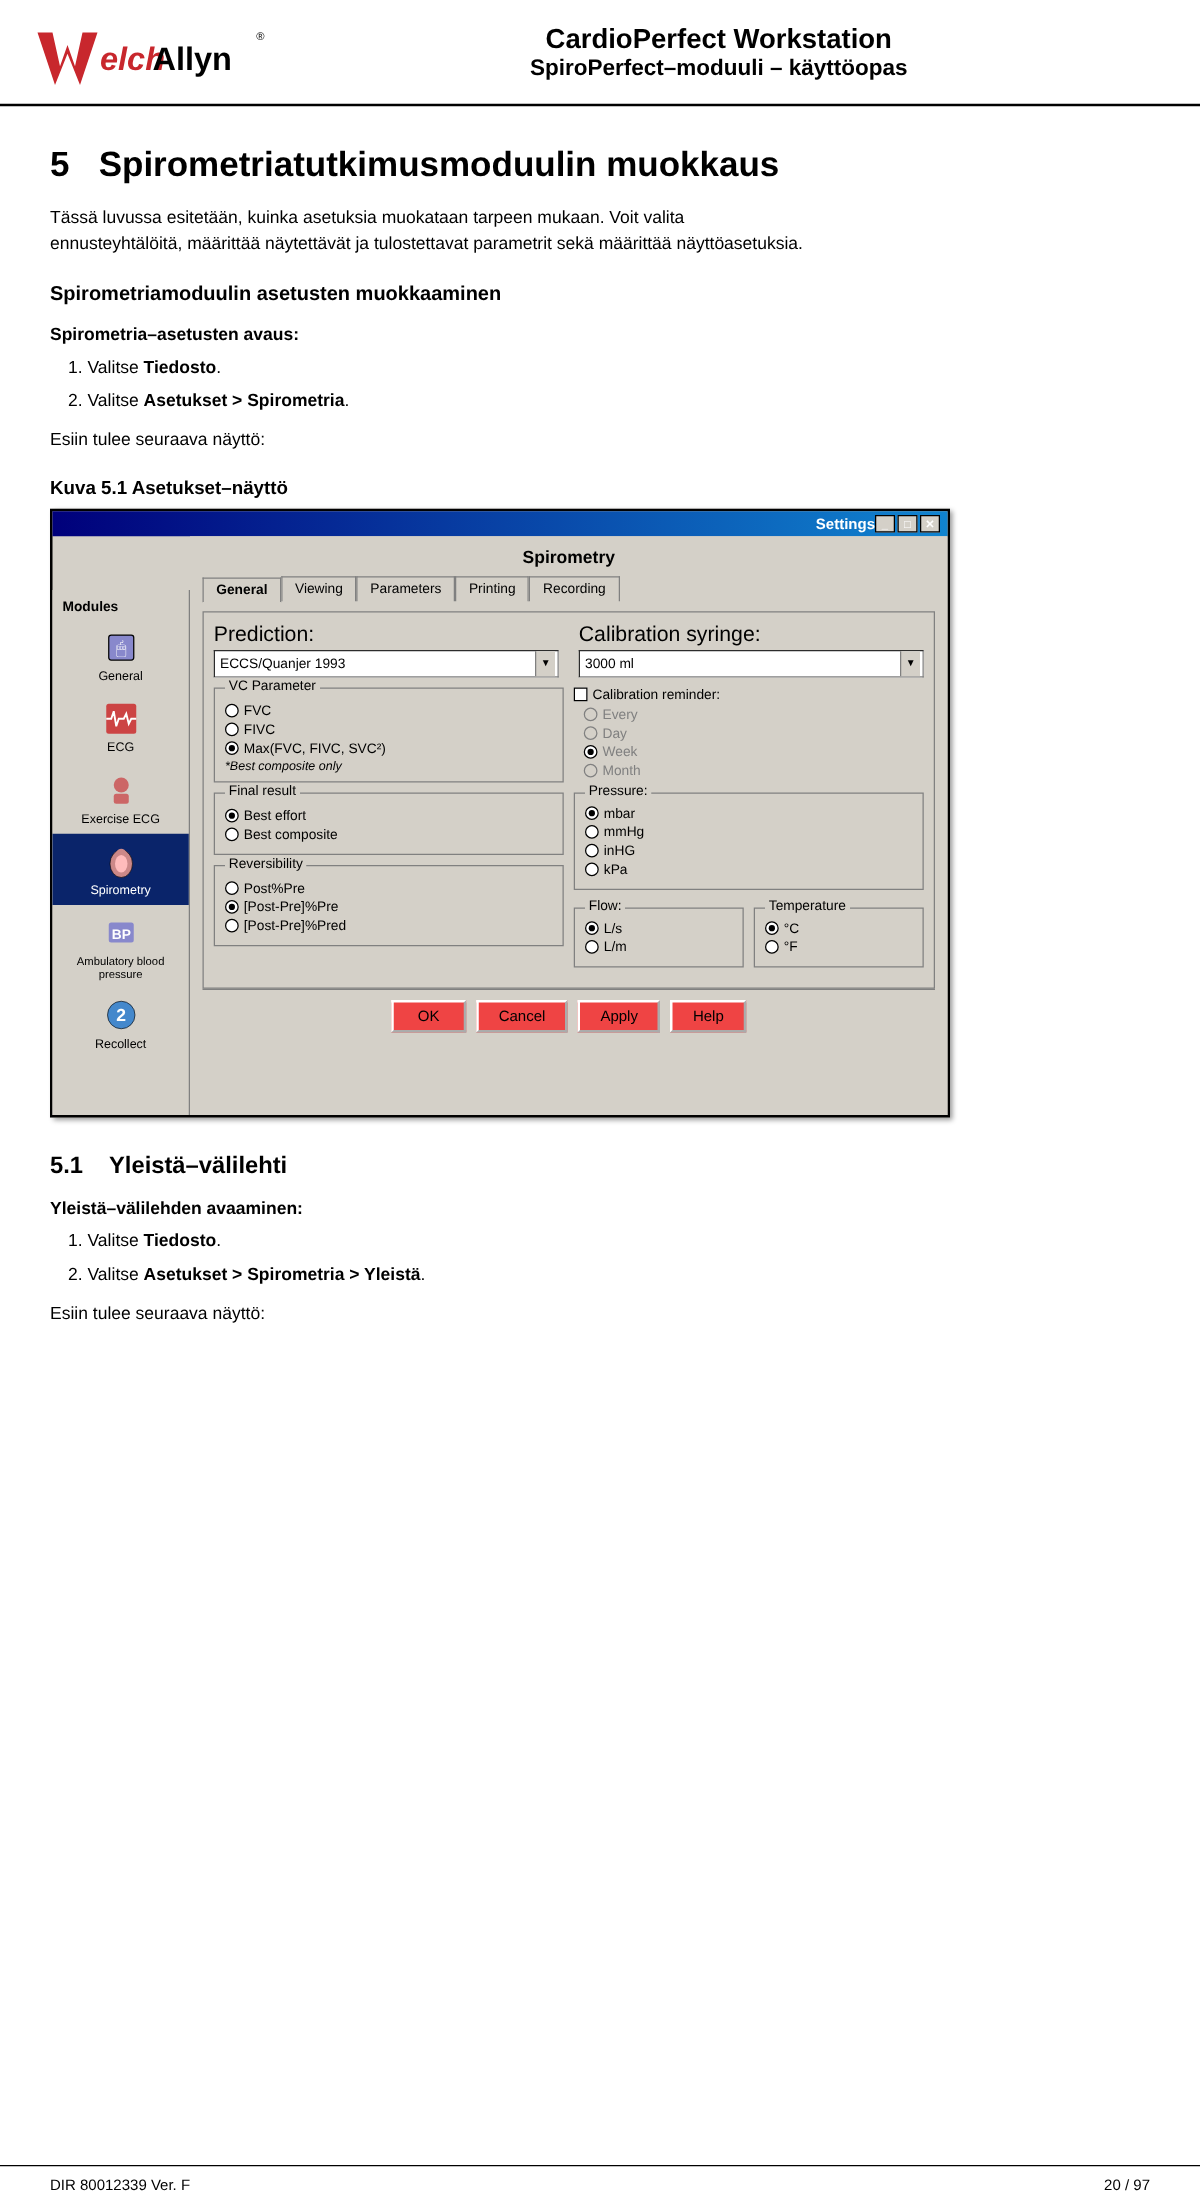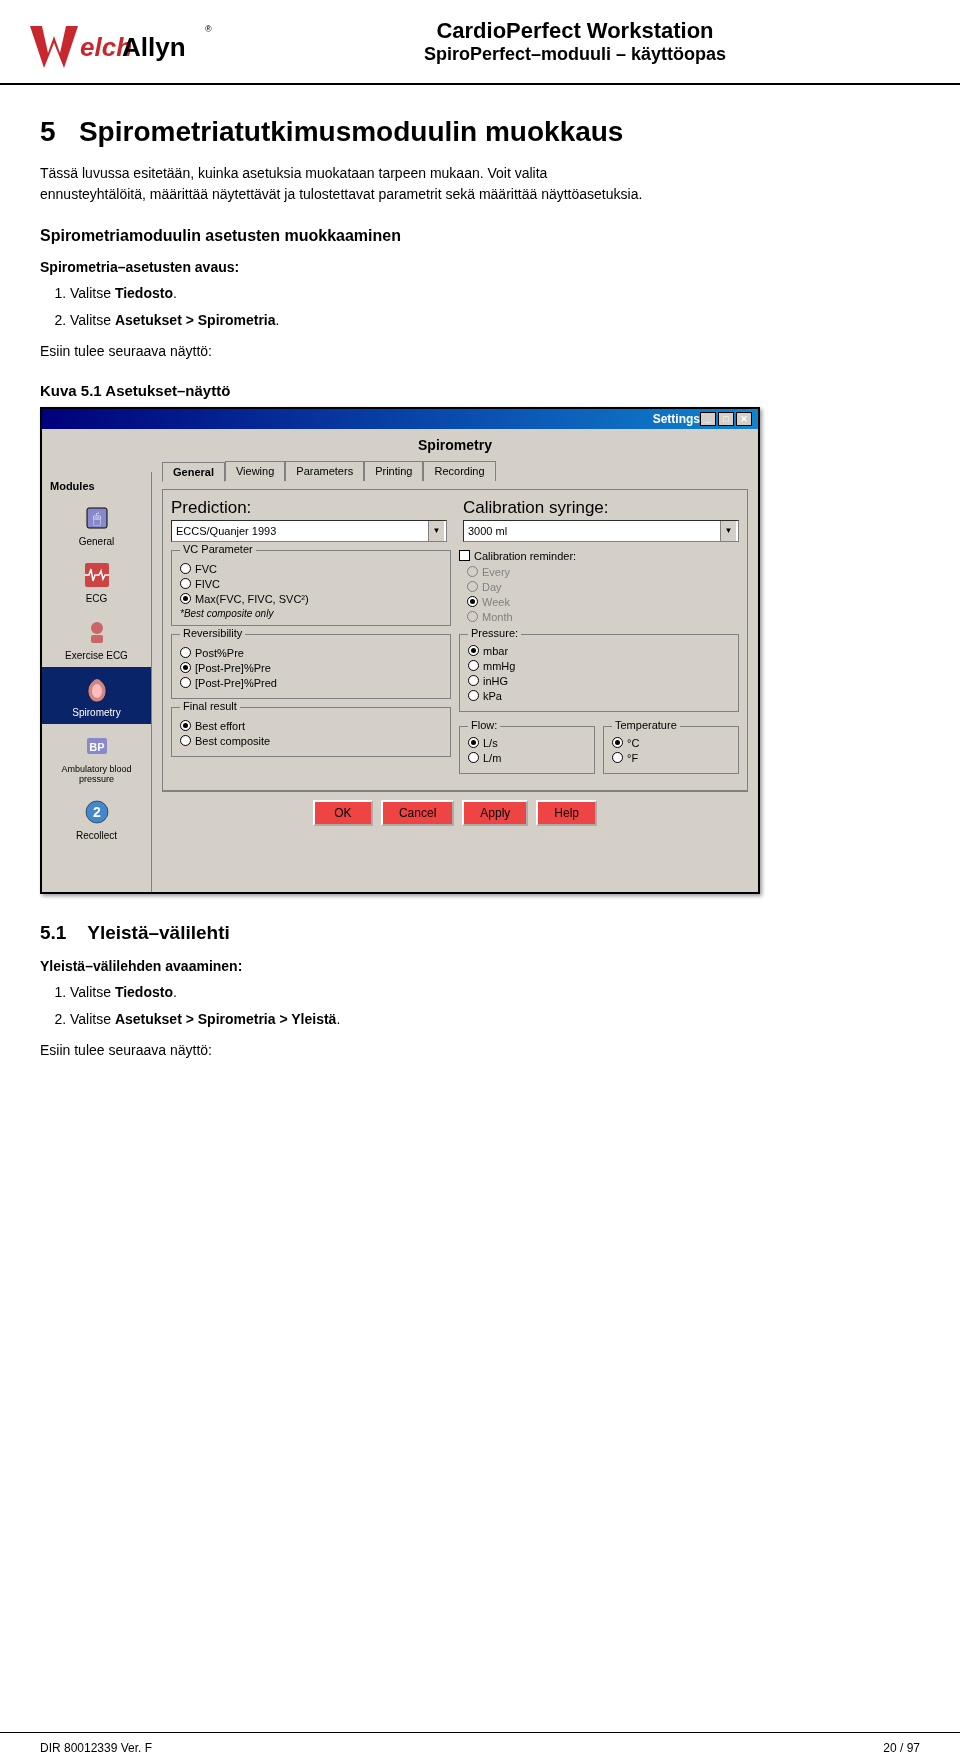--- a/index.html
+++ b/index.html
@@ -608,47 +608,47 @@
                     <span style="color:#808080">Month</span>
                   </div>
                 </div>
               </div>
             </div>
 
             <div class="two-col">
 
               <div style="flex:1">
                 <div class="groupbox">
+                  <span class="groupbox-title">Final result</span>
+                  <div style="margin-top:6px">
+                    <div class="radio-item">
+                      <div class="radio-circle checked"></div>
+                      <span>Best effort</span>
+                    </div>
+                    <div class="radio-item">
+                      <div class="radio-circle"></div>
+                      <span>Best composite</span>
+                    </div>
+                  </div>
+                </div>
+
+                <div class="groupbox">
                   <span class="groupbox-title">Reversibility</span>
                   <div style="margin-top:6px">
                     <div class="radio-item">
                       <div class="radio-circle"></div>
                       <span>Post%Pre</span>
                     </div>
                     <div class="radio-item">
                       <div class="radio-circle checked"></div>
                       <span>[Post-Pre]%Pre</span>
                     </div>
                     <div class="radio-item">
                       <div class="radio-circle"></div>
                       <span>[Post-Pre]%Pred</span>
-                    </div>
-                  </div>
-                </div>
-
-                <div class="groupbox">
-                  <span class="groupbox-title">Final result</span>
-                  <div style="margin-top:6px">
-                    <div class="radio-item">
-                      <div class="radio-circle checked"></div>
-                      <span>Best effort</span>
-                    </div>
-                    <div class="radio-item">
-                      <div class="radio-circle"></div>
-                      <span>Best composite</span>
                     </div>
                   </div>
                 </div>
               </div>
 
               <div style="flex:1; display:flex; flex-direction:column; gap:6px">
 
                 <div class="groupbox">
                   <span class="groupbox-title">Pressure:</span>
                   <div style="margin-top:4px">

